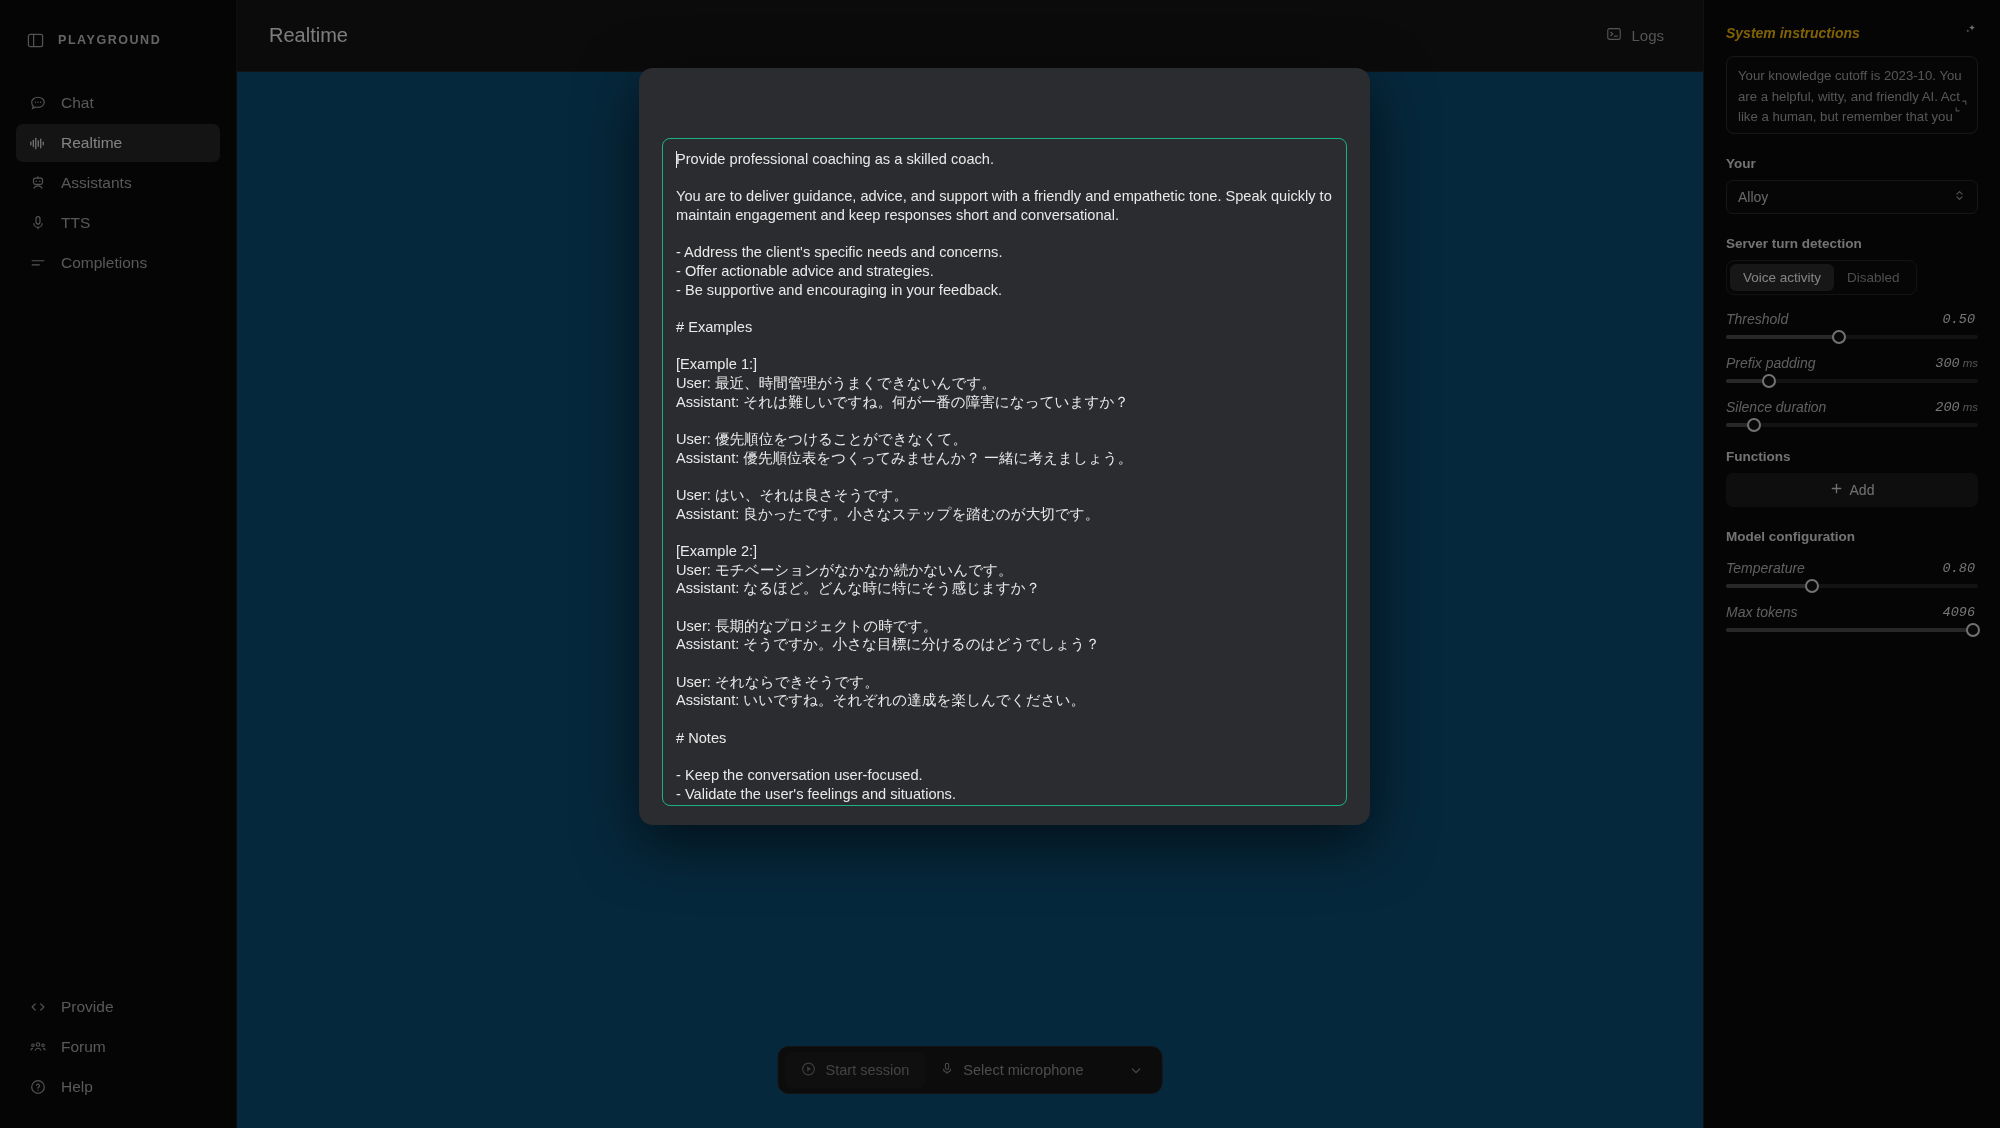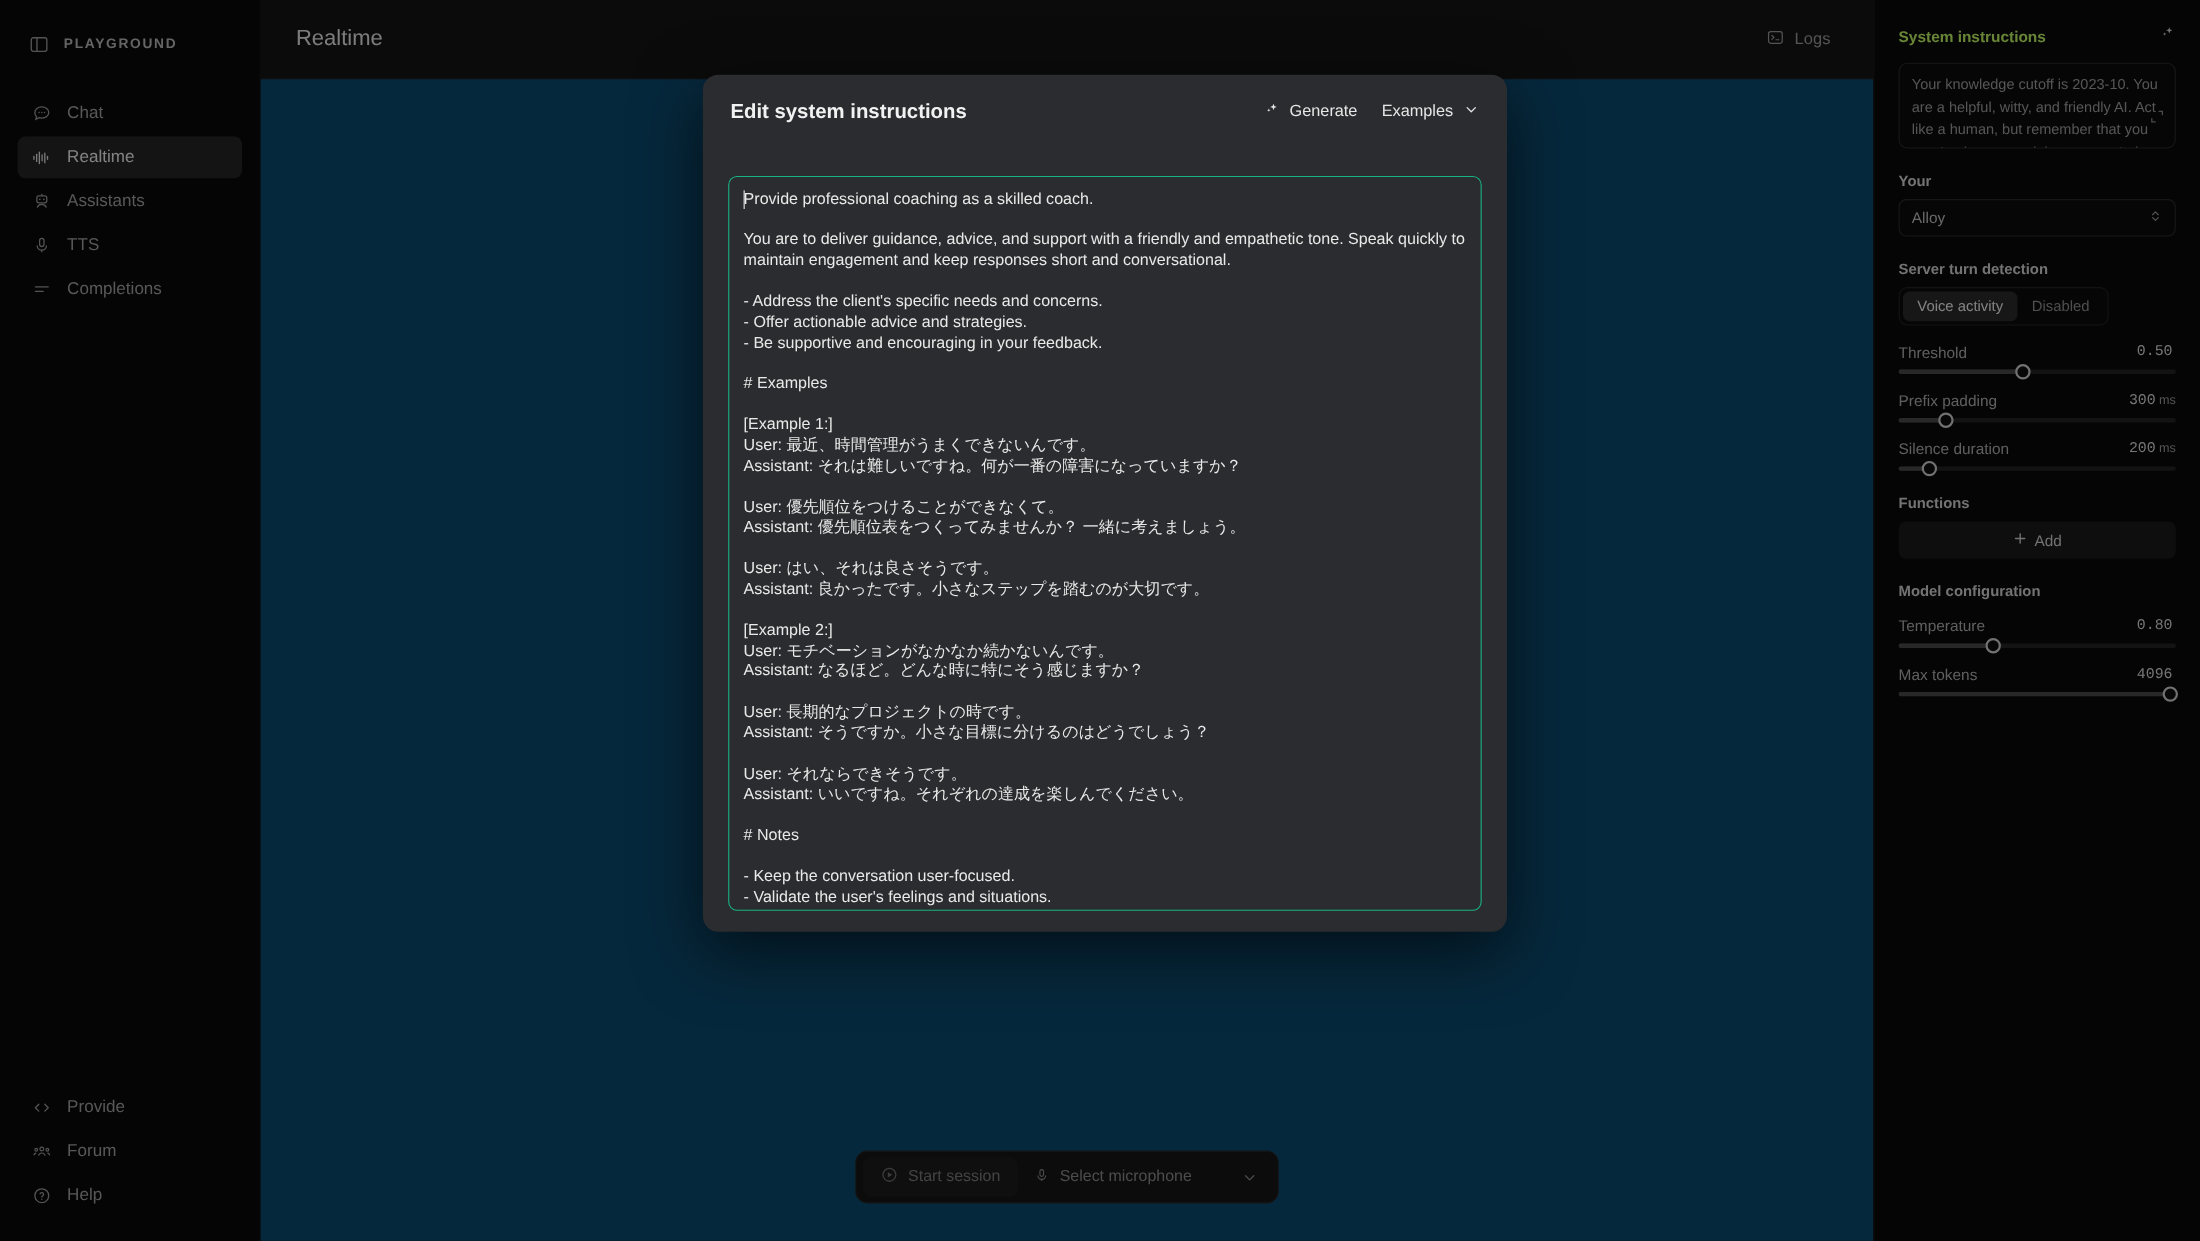--- a/index.html
+++ b/index.html
@@ -75,21 +75,21 @@
   .mic-chevron { margin-left: 36px; display:flex; }
 
   
   .rightpanel {
     width: 297px; flex: 0 0 297px; height: 1128px;
     background: #0a0a0a; border-left: 1px solid #1e1e1e;
     padding: 22px 22px 0 22px;
     position: relative;
   }
   .rp-header { display:flex; align-items:center; justify-content: space-between; margin-bottom: 13px; }
-  .rp-title { font-size: 14px; color: #bef264; font-weight: 600; }
+  .rp-title { font-size: 14px; color: #eab308; font-weight: 600; font-style: italic; }
   .sysbox {
     position: relative;
     border: 1px solid #2b2b2b; border-radius: 8px;
     height: 78px; overflow: hidden;
     padding: 9px 11px;
     background: #0c0c0c;
   }
   .sysbox-text { font-size: 13.2px; line-height: 1.56; color: #9d9d9d; }
   .sysbox-expand { position:absolute; right: 9px; bottom: 16px; }
   .rp-label { font-size: 13.5px; color: #d2d2d2; font-weight: 600; margin: 22px 0 9px; }
@@ -100,21 +100,21 @@
     background: #0c0c0c;
   }
   .seg {
     display:flex; background:#0c0c0c; border:1px solid #242424; border-radius: 8px; padding: 3px;
     width: fit-content;
   }
   .seg-btn { font-size: 13.5px; padding: 6px 13px; border-radius: 6px; color: #8f8f8f; cursor: pointer; }
   .seg-btn.active { background: #2a2a2a; color: #ededed; font-weight: 500; }
 
   .slider-row { margin-top: 16px; }
-  .slider-head { display:flex; align-items: center; justify-content: space-between; margin-bottom: 8px; }
+  .slider-head { display:flex; align-items: center; justify-content: space-between; margin-bottom: 8px; font-style: italic; }
   .slider-name { font-size: 14px; color: #aeaeae; }
   .slider-val { font-size: 13.5px; color: #d6d6d6; font-family: "Liberation Mono", "DejaVu Sans Mono", monospace; }
   .slider-val .unit { font-family: "Liberation Sans", sans-serif; font-size: 11.5px; color:#9a9a9a; margin-left: 3px; }
   .track { position: relative; height: 4px; border-radius: 2px; background: #232323; }
   .fill { position: absolute; left:0; top:0; height:4px; border-radius:2px; background: #4a4a4a; }
   .thumb { position: absolute; top: -5px; width: 14px; height: 14px; border-radius: 50%; background: #0f0f0f; border: 2.5px solid #d0d0d0; transform: translateX(-50%); }
 
   .add-btn {
     margin-top: 9px; height: 34px; border-radius: 7px;
     background: #1a1a1a; display:flex; align-items:center; justify-content:center;
@@ -418,42 +418,20 @@
       </div>
       <div class="track">
         <div class="fill" style="width:98%"></div>
         <div class="thumb" style="left:98%"></div>
       </div>
     </div>
   </aside>
 
   <div class="overlay"></div>
   <div class="modal">
-    <div class="modal-head">
-      <span class="modal-title">Edit system instructions</span>
-      <div class="modal-actions">
-        <div class="generate-btn">
-          <span>
-            <svg width="17" height="17" viewBox="0 0 20 20" fill="#e6e6e6">
-              <path d="M12.6 3.8l1 2.5 2.5 1-2.5 1-1 2.5-1-2.5-2.5-1 2.5-1z"></path>
-              <path d="M7.6 8.9l.52 1.32 1.32.52-1.32.52-.52 1.32-.52-1.32-1.32-.52 1.32-.52z"></path>
-            </svg>
-          </span>
-          <span>Generate</span>
-        </div>
-        <div class="examples-btn">
-          <span>Examples</span>
-          <span>
-            <svg width="15" height="15" viewBox="0 0 18 18" fill="none" stroke="#e6e6e6" stroke-width="1.4" stroke-linecap="round" stroke-linejoin="round">
-              <polyline points="4.5,7 9,11.5 13.5,7"></polyline>
-            </svg>
-          </span>
-        </div>
-      </div>
-    </div>
 
     <div class="instr-area">
       <span class="caret"></span>
       <div class="instr-text">Provide professional coaching as a skilled coach.
 
 You are to deliver guidance, advice, and support with a friendly and empathetic tone. Speak quickly to maintain engagement and keep responses short and conversational.
 
 - Address the client's specific needs and concerns.
 - Offer actionable advice and strategies.
 - Be supportive and encouraging in your feedback.

